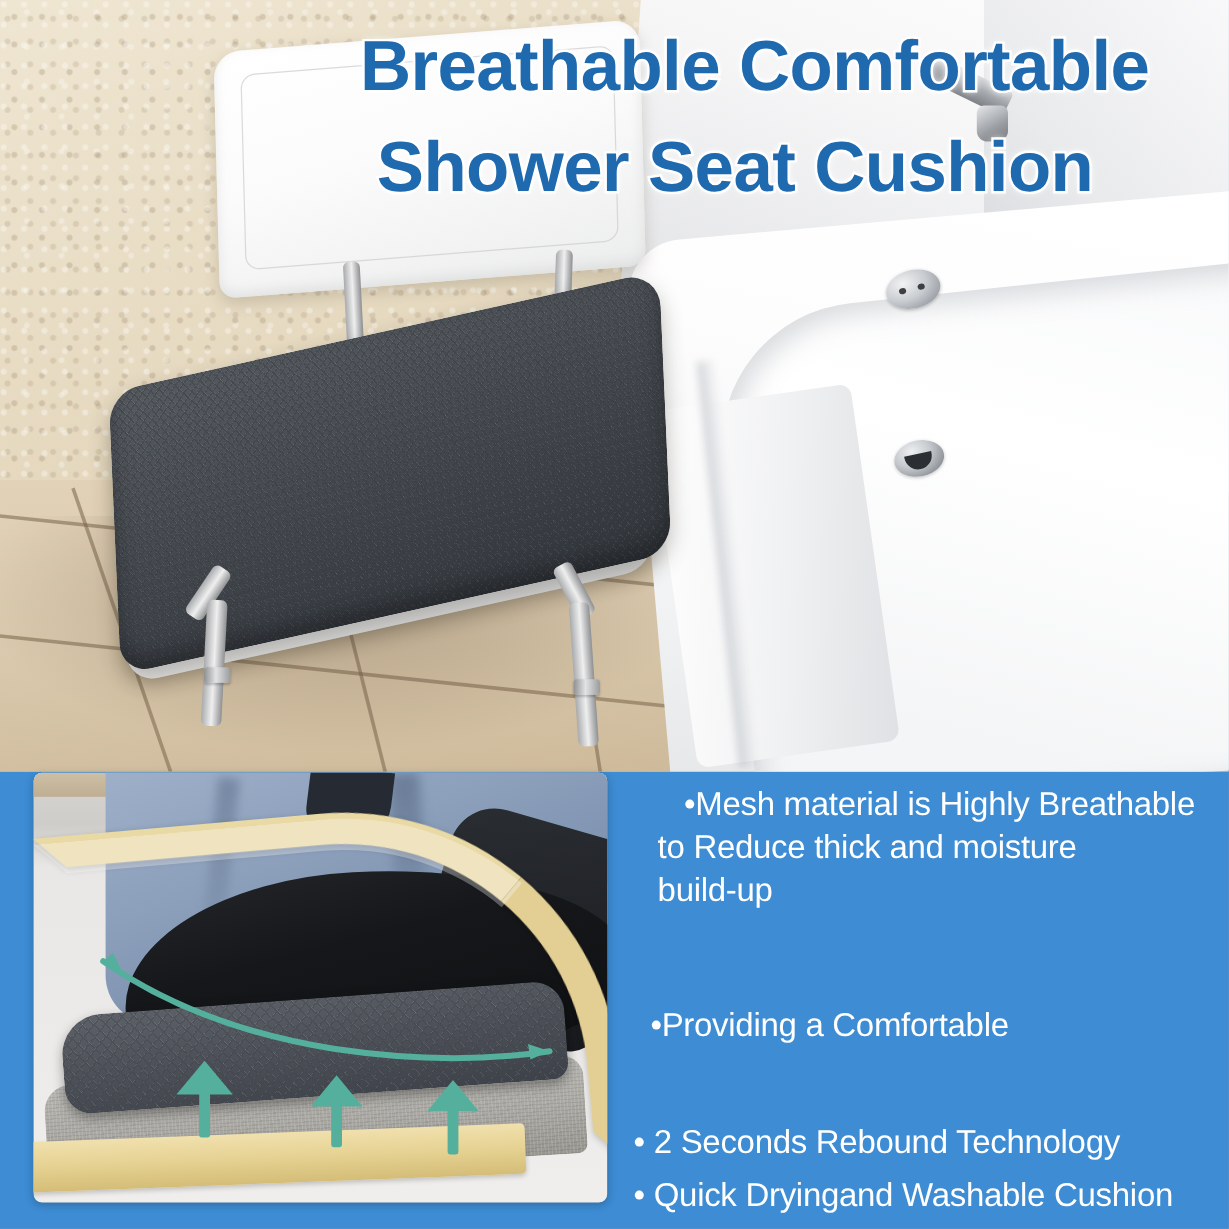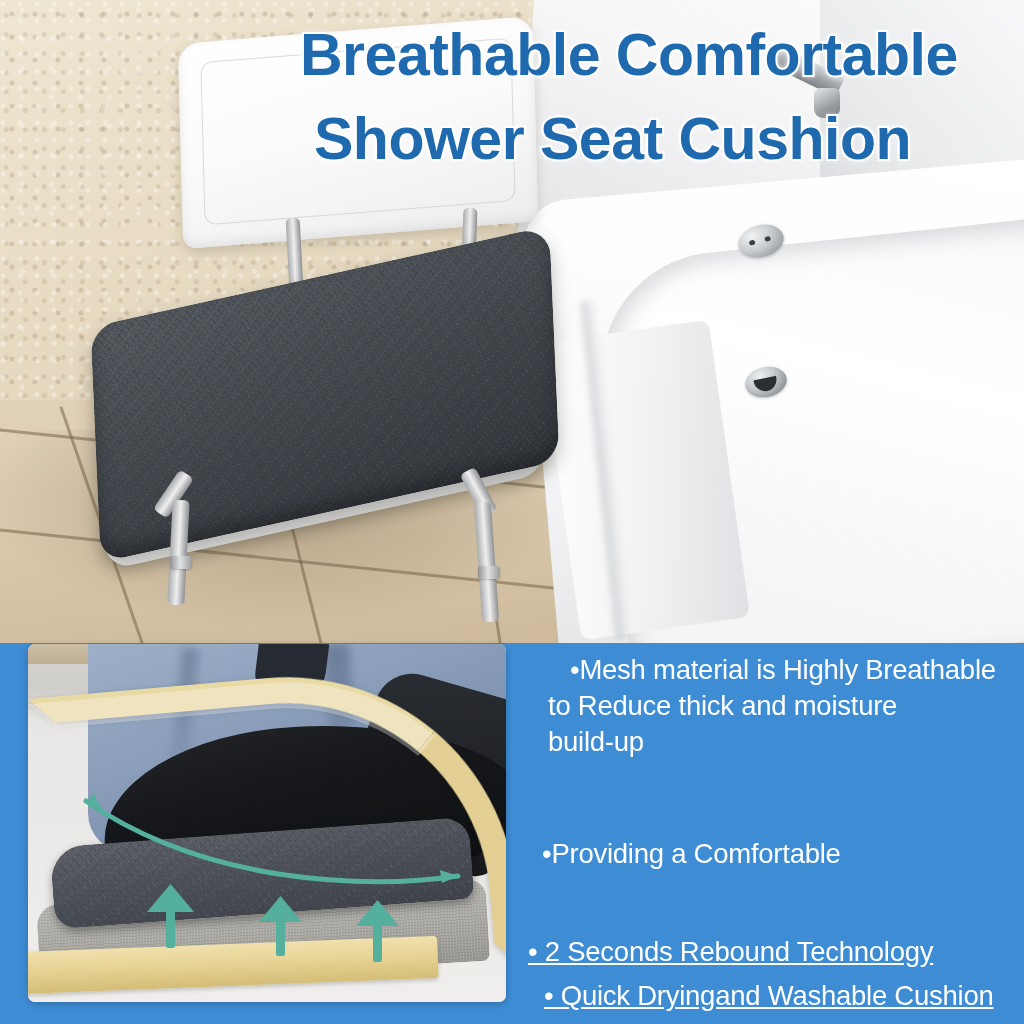--- a/index.html
+++ b/index.html
@@ -285,22 +285,22 @@
   .bullet {
     color:#ffffff; font-size:27.5px; line-height:1.30; font-weight:normal;
     white-space:nowrap; letter-spacing:-.25px;
   }
   .b1  { position:absolute; left:14px; top:6px;margin-left:32px; }
   .b1b { position:absolute; left:24px; top:42px; }
   .b1c { position:absolute; left:24px; top:78px; }
   .b2  { position:absolute; left:12px; top:130px; }
   .b3  { position:absolute; left:18px; top:190px; }
   .b3b { position:absolute; left:24px; top:233px; }
-  .b4  { position:absolute; left:4px;  top:288px;text-decoration:underline; }
-  .b5  { position:absolute; left:20px;  top:332px;text-decoration:underline; }
+  .b4  { position:absolute; left:4px;  top:288px; }
+  .b5  { position:absolute; left:4px;  top:332px; }
 </style>
 </head>
 <body>
 
 <div id="canvas">
 
   <div class="hero-photo">
     <div class="wall"></div>
     <div class="floor">
       <div class="grout" style="left:0;top:60px;width:680px;height:3px;transform:rotate(6deg);"></div>

